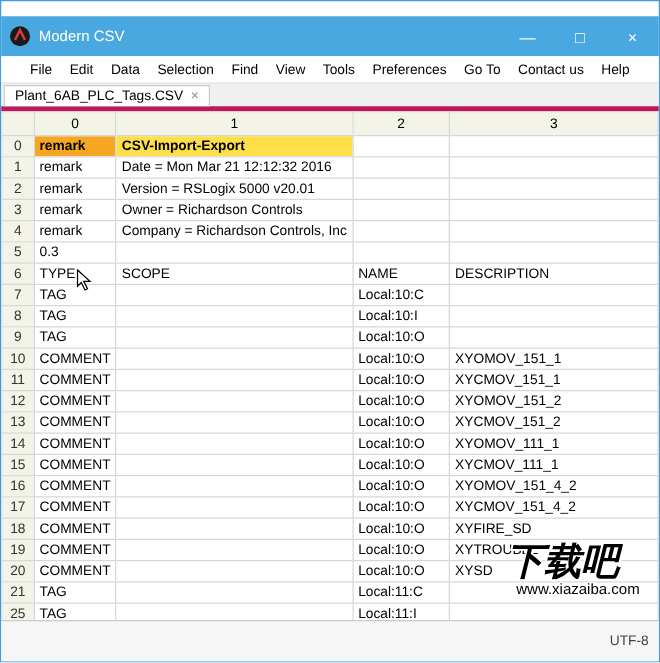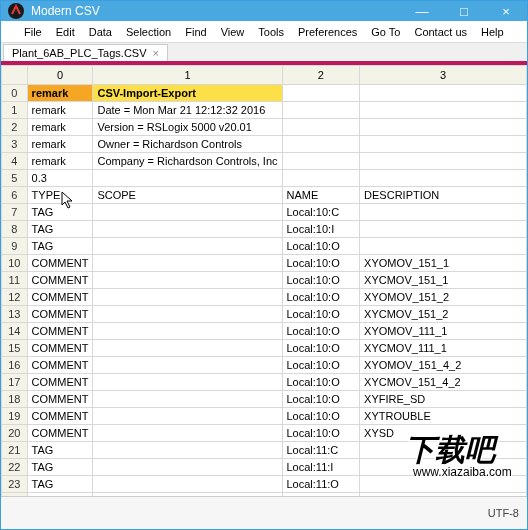--- a/index.html
+++ b/index.html
@@ -1,18 +1,18 @@
 <!DOCTYPE html>
 <html><head>
 <meta charset="utf-8">
 <style>
 * { box-sizing: border-box; margin: 0; padding: 0; }
 html, body { width: 528px; height: 530px; font-family: "Segoe UI", Tahoma, sans-serif; font-size: 11px; overflow: hidden; background: #fff; }
 .window { width: 528px; height: 530px; display: flex; flex-direction: column; border: 1px solid #3a9fe0; }
-.titlebar { background: #4aa8e0; height: 20px; display: flex; align-items: center; color: #fff; }
+.titlebar { background: #4aa8e0; height: 32px; display: flex; align-items: center; color: #fff; margin-top: 12px; }
 .titlebar .app-icon { width: 18px; height: 18px; margin: 0 6px; }
 .titlebar .title { flex: 1; font-size: 12px; }
 .titlebar .win-controls { display: flex; }
 .win-btn { width: 42px; height: 28px; display: flex; align-items: center; justify-content: center; color: #fff; font-size: 13px; }
 .menubar { background: #fff; height: 22px; display: flex; align-items: center; padding: 0 16px; border-bottom: 1px solid #ddd; }
 .menubar .menu-item { padding: 2px 7px; color: #000; }
 .tabbar { background: #f0f0f0; height: 22px; display: flex; align-items: flex-end; border-bottom: 4px solid #be185d; }
 .tab { background: #fff; border: 1px solid #ccc; border-bottom: none; padding: 2px 8px; margin-left: 2px; font-size: 11px; display: flex; align-items: center; gap: 6px; }
 .tab .close-x { color: #888; }
 .grid { flex: 1; overflow: hidden; position: relative; }
@@ -230,21 +230,21 @@
             <td class="c3 col3">XYSD</td>
           </tr>
           <tr>
             <td class="rowhead">21</td>
             <td class="c0 col0">TAG</td>
             <td class="c1 col1"></td>
             <td class="c2 col2">Local:11:C</td>
             <td class="c3 col3"></td>
           </tr>
           <tr>
-            <td class="rowhead">22</td>
+            <td class="rowhead">25</td>
             <td class="c0 col0">TAG</td>
             <td class="c1 col1"></td>
             <td class="c2 col2">Local:11:I</td>
             <td class="c3 col3"></td>
           </tr>
           <tr>
             <td class="rowhead">23</td>
             <td class="c0 col0">TAG</td>
             <td class="c1 col1"></td>
             <td class="c2 col2">Local:11:O</td>

